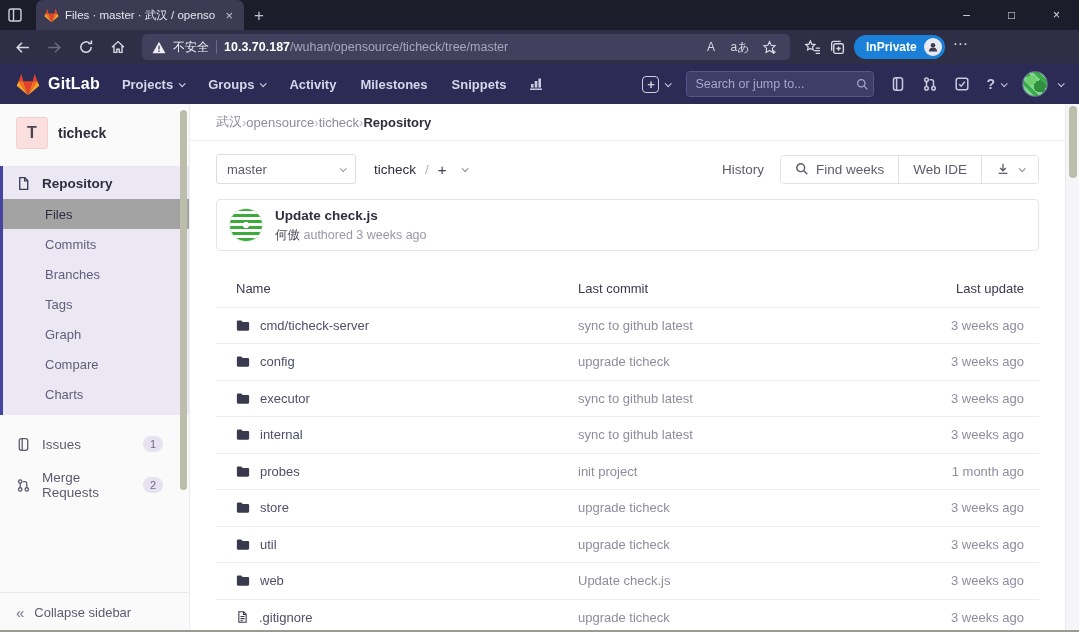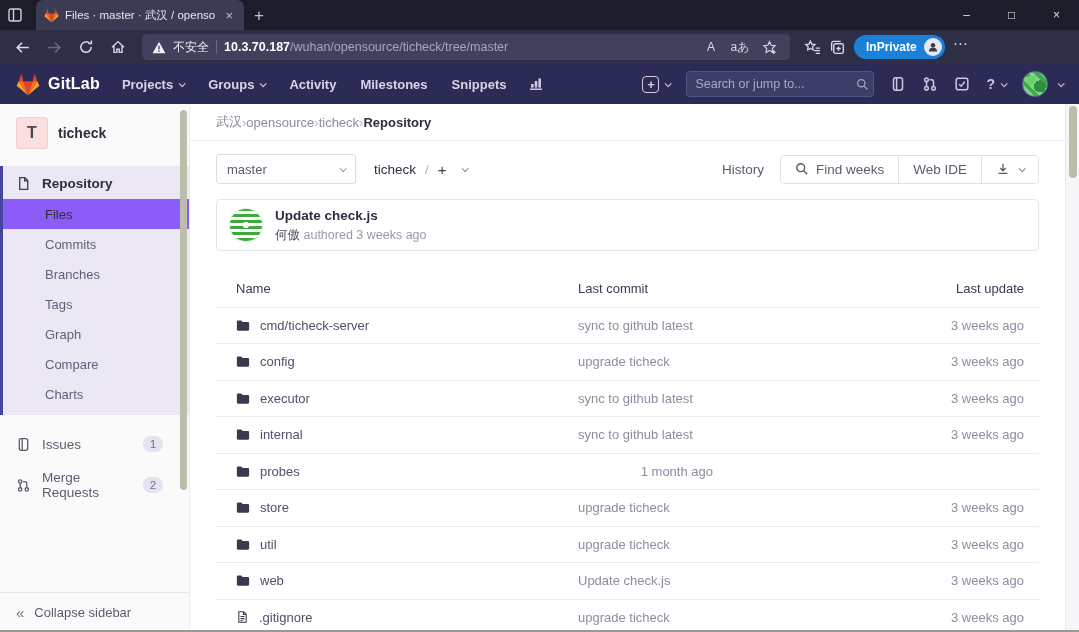--- a/index.html
+++ b/index.html
@@ -70,21 +70,21 @@
   .proj-head{display:flex;align-items:center;gap:10px;padding:13px 16px 11px;cursor:pointer;}
   .proj-avatar{width:32px;height:32px;border-radius:3px;background:#fbdede;border:1px solid #f2cfcf;color:#464655;font-size:16px;font-weight:bold;display:flex;align-items:center;justify-content:center;}
   .proj-name{color:var(--ink);font-weight:bold;font-size:14px;}
   .side-item{display:flex;align-items:center;gap:11px;padding:8px 16px;color:var(--mid);cursor:pointer;}
   .side-item .sic{display:flex;align-items:center;color:#70708a;}
   .repo-sec{background:#ebe8f4;border-left:3px solid var(--indigo);margin-top:6px;padding:2px 0 6px;}
   .repo-sec .side-item{padding-left:13px;}
   .repo-sec .head{color:var(--ink);font-weight:bold;}
   .repo-sec .head .sic{color:#3a3a55;}
   .sub-item{display:block;padding:7.5px 16px 7.5px 42px;color:#5f5f78;font-size:13px;cursor:pointer;}
-  .sub-item.active{background:#8b5cf6;color:var(--ink);}
+  .sub-item.active{background:#a3a3a3;color:var(--ink);}
   .counters{margin-top:12px;}
   .count-item{display:flex;align-items:center;gap:11px;padding:9px 26px 9px 16px;color:var(--mid);cursor:pointer;}
   .badge{margin-left:auto;background:#e6e2f1;color:#6b6b82;font-size:11px;border-radius:10px;padding:2px 7px;}
   .collapse{position:absolute;bottom:0;left:0;right:0;border-top:1px solid #e6e6ee;padding:11px 16px;color:var(--mid);font-size:13px;background:#fafafa;display:flex;align-items:center;gap:10px;cursor:pointer;}
   .collapse .chev{font-size:15px;color:#70708a;}
   .side-scroll{position:absolute;top:6px;right:2px;width:7px;height:380px;background:#bdbdac;border-radius:4px;cursor:pointer;}
 
   
   .main{flex:1;position:relative;overflow:hidden;}
   .breadcrumb{height:37px;display:flex;align-items:center;padding:0 26px;border-bottom:1px solid #ededf2;font-size:13px;color:#8c8c9e;}
@@ -495,20 +495,21 @@
             </div>
             <div class="tr">
               <div class="c-name">
                 <span class="ficon">
                   <svg width="14" height="13" viewBox="0 0 16 14" fill="currentColor">
                     <path d="M1 2.5 A1.3 1.3 0 0 1 2.3 1.2 H6 L7.6 3 H13.7 A1.3 1.3 0 0 1 15 4.3 V11.7 A1.3 1.3 0 0 1 13.7 13 H2.3 A1.3 1.3 0 0 1 1 11.7 Z"></path>
                   </svg>
                 </span>
                 <a class="fname">probes</a>
               </div>
+              <a class="c-commit">init project</a>
               <div class="c-updated">1 month ago</div>
             </div>
             <div class="tr">
               <div class="c-name">
                 <span class="ficon">
                   <svg width="14" height="13" viewBox="0 0 16 14" fill="currentColor">
                     <path d="M1 2.5 A1.3 1.3 0 0 1 2.3 1.2 H6 L7.6 3 H13.7 A1.3 1.3 0 0 1 15 4.3 V11.7 A1.3 1.3 0 0 1 13.7 13 H2.3 A1.3 1.3 0 0 1 1 11.7 Z"></path>
                   </svg>
                 </span>
                 <a class="fname">store</a>

